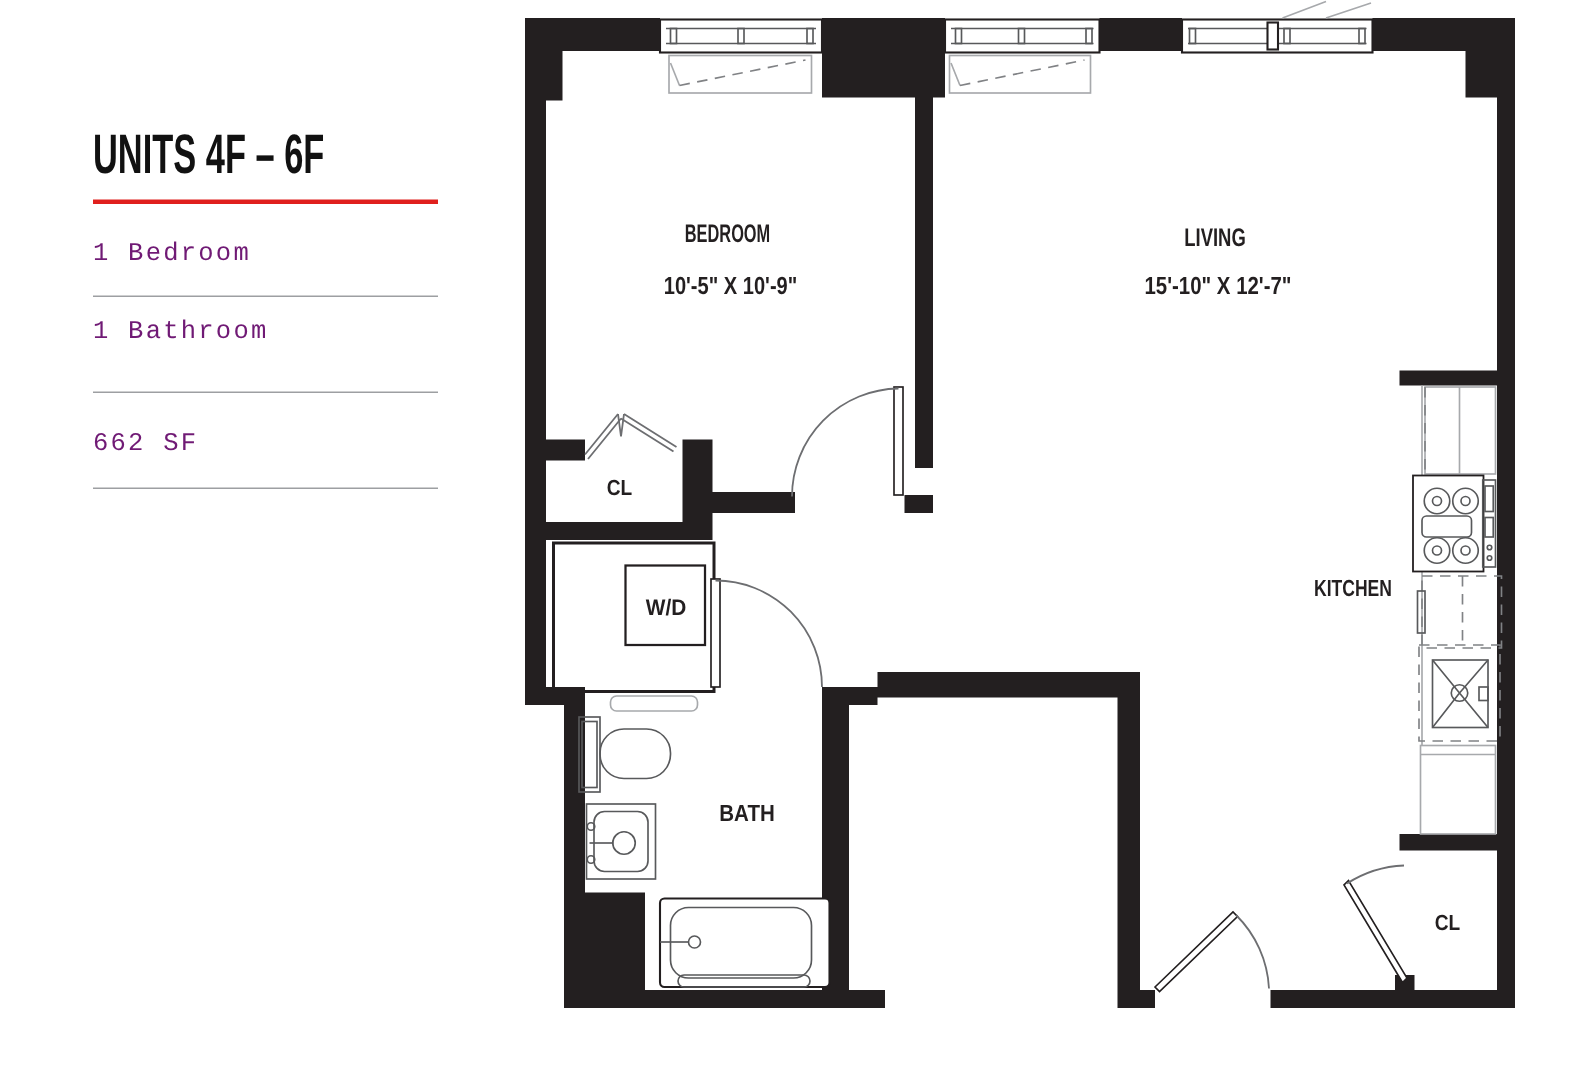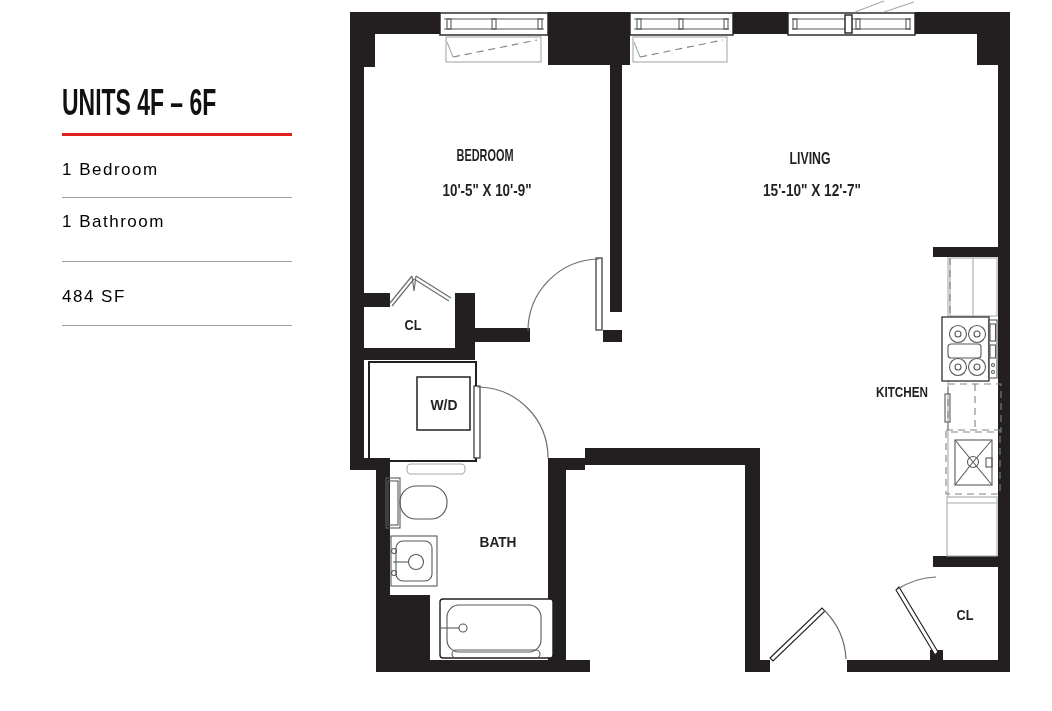--- a/index.html
+++ b/index.html
@@ -3,22 +3,22 @@
 <meta charset="utf-8">
 <style>
   html,body{margin:0;padding:0;background:#ffffff;}
   body{width:1052px;height:711px;position:relative;overflow:hidden;
        font-family:"Liberation Sans",sans-serif;}
   .sidebar{position:absolute;left:62px;top:84px;width:230px;}
   .title{font-family:"Liberation Sans",sans-serif;font-weight:700;font-size:37px;
          color:#111;white-space:nowrap;transform:scaleX(0.62);transform-origin:left top;
          letter-spacing:0px;line-height:1;}
   .rule{position:absolute;left:0;top:49px;width:230px;height:3px;}
-  .spec{position:absolute;left:0;font-family:Liberation Sans, sans-serif;
-        font-size:17px;letter-spacing:1.5px;color:#000000;white-space:nowrap;}
+  .spec{position:absolute;left:0;font-family:Liberation Mono, monospace;
+        font-size:17px;letter-spacing:1.5px;color:#701a75;white-space:nowrap;}
   .divider{position:absolute;left:0;width:230px;height:0;border-top:1px solid #9d9fa2;}
   .spec1{top:76px}.div1{top:113px}
   .spec2{top:128px}.div2{top:177px}
   .spec3{top:203px}.div3{top:241px}
   svg{position:absolute;left:0;top:0;}
   .plan-label{font-family:"Liberation Sans",sans-serif;font-weight:700;fill:#231f20;}
   .thin{stroke:#58595b;fill:none;stroke-width:1.1;}
   .lite{stroke:#a7a9ac;fill:none;stroke-width:1.1;}
   .dash{stroke:#808285;fill:none;stroke-width:1.1;stroke-dasharray:7 5;}
   .arc{stroke:#6d6e71;fill:none;stroke-width:1.2;}
@@ -28,21 +28,21 @@
 </head>
 <body>
 
 <div class="sidebar">
   <div class="title">UNITS 4F – 6F</div>
   <div class="rule" style="background:#e0201d"></div>
   <div class="spec spec1">1 Bedroom</div>
   <div class="divider div1"></div>
   <div class="spec spec2">1 Bathroom</div>
   <div class="divider div2"></div>
-  <div class="spec spec3">484 SF</div>
+  <div class="spec spec3">662 SF</div>
   <div class="divider div3"></div>
 </div>
 
 <svg width="1052" height="711" viewBox="0 0 1052 711">
 
   <rect x="369" y="362" width="107" height="99" fill="#ffffff" stroke="#231f20" stroke-width="2"></rect>
 
   <g>
     <rect class="winbox" x="440" y="13" width="108" height="22"></rect>
     <line class="thin" x1="444" y1="19" x2="544" y2="19"></line>

